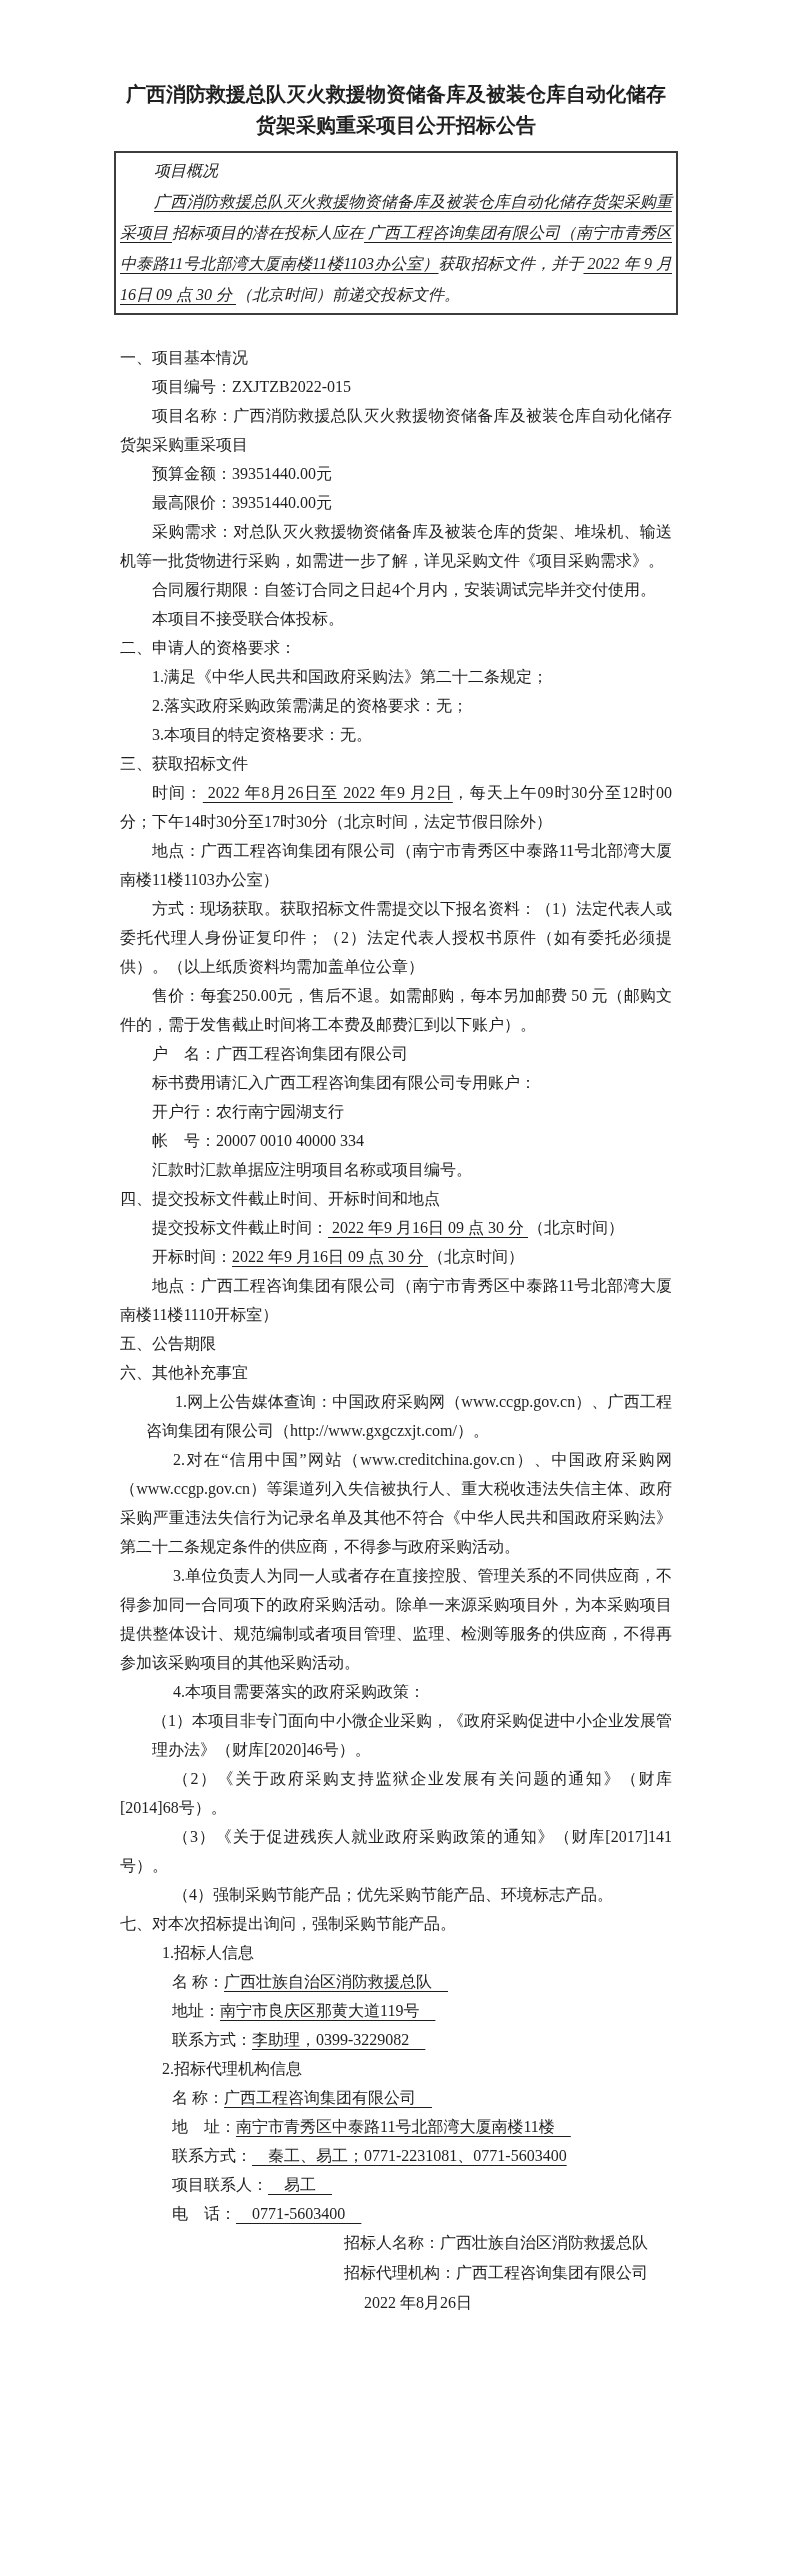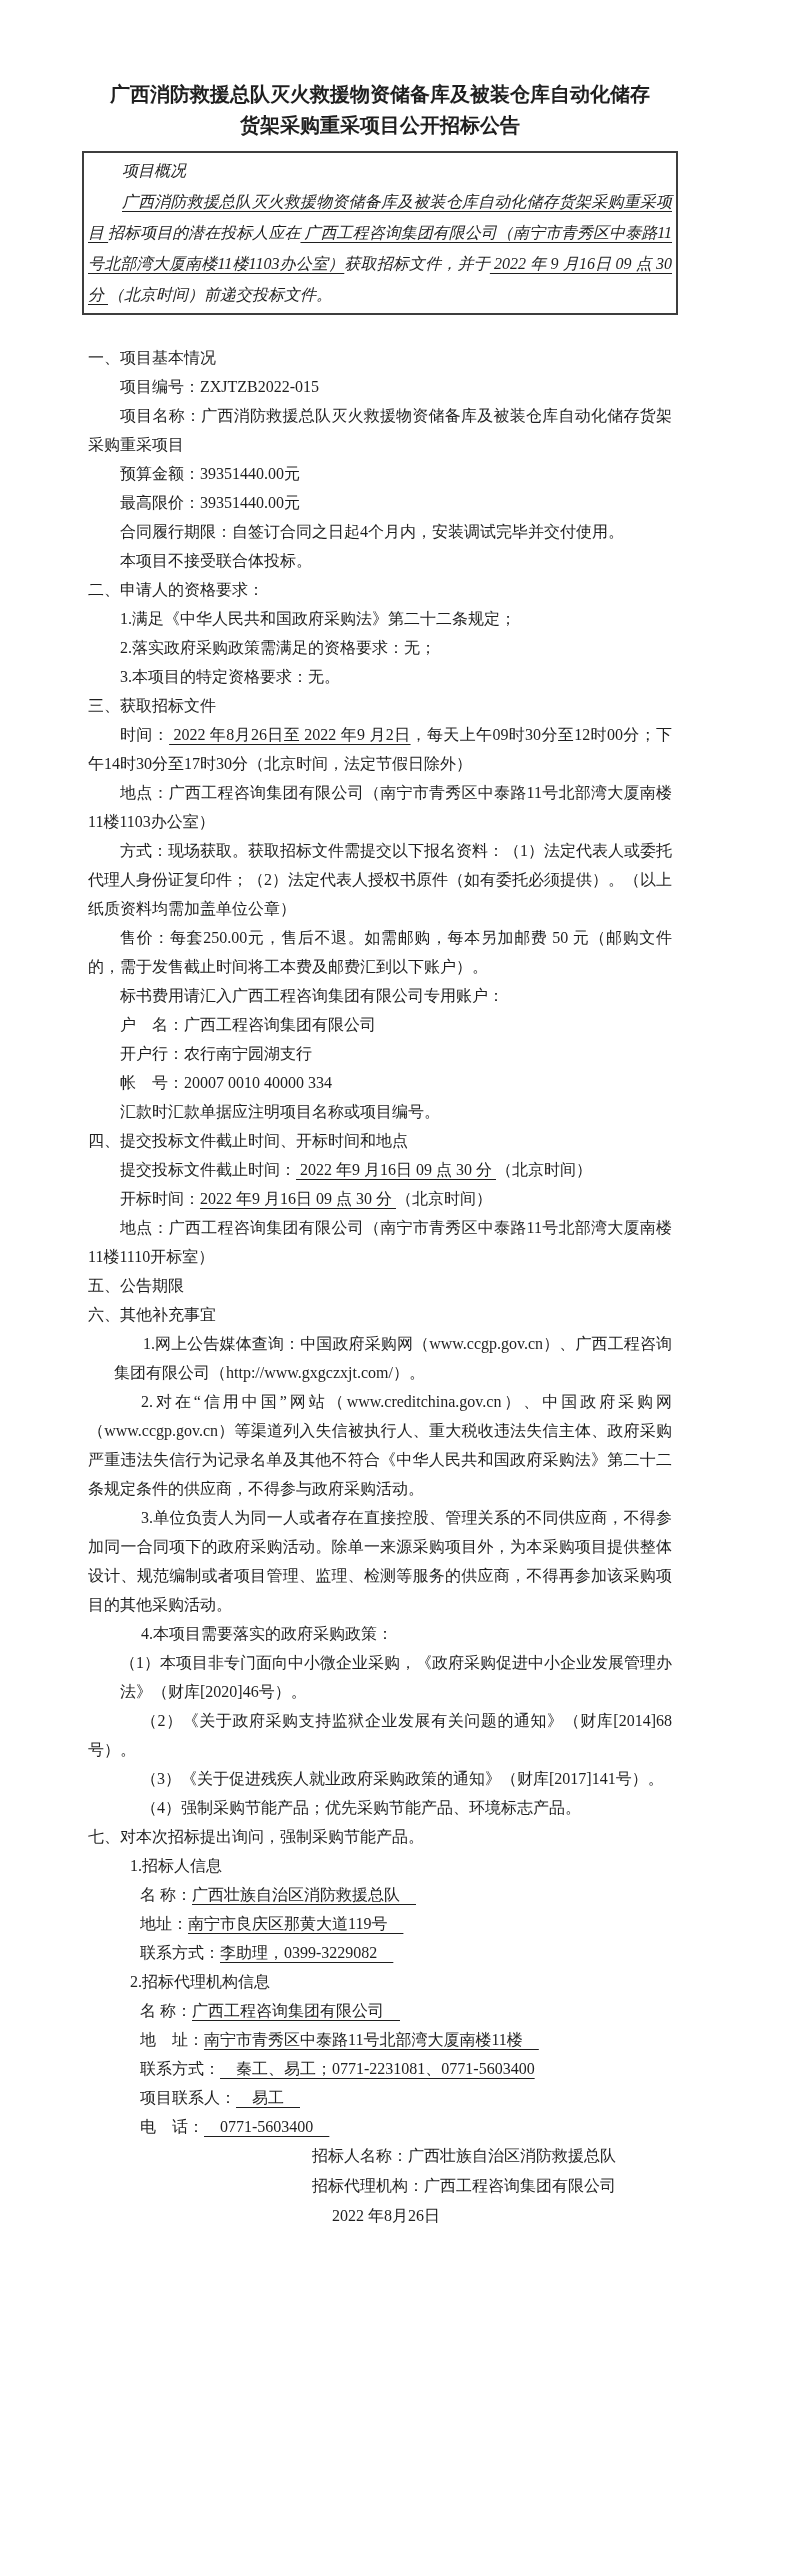--- a/index.html
+++ b/index.html
@@ -1,20 +1,20 @@
 <!DOCTYPE html>
 <html><head>
 <meta charset="utf-8">
 <style>
   html,body { margin:0; padding:0; background:#ffffff; }
   .page {
     position:relative;
     width:791px; height:2576px;
     box-sizing:border-box;
-    padding:79px 119px 0 88px;
+    padding:79px 119px 0 120px;
     background:#ffffff;
     color:#1f1f1f;
     font-family:"Liberation Serif","DejaVu Serif",serif;
     font-size:16px;
     overflow:hidden;
   }
   .title-line {
     text-align:center;
     font-weight:bold;
     font-size:20px;
@@ -65,33 +65,34 @@
     <p class="overview-heading">项目概况</p>
     <p class="overview-paragraph"><span class="u"> 广西消防救援总队灭火救援物资储备库及被装仓库自动化储存货架采购重采项目 </span><span>招标项目的潜在投标人应在</span><span class="u"> 广西工程咨询集团有限公司（南宁市青秀区中泰路11号北部湾大厦南楼11楼1103办公室）</span><span>获取招标文件，并于</span><span class="u"> 2022 年 9 月16日 09 点 30 分 </span><span>（北京时间）前递交投标文件。</span></p>
   </div>
 
   <div class="body">
       <p class="h">一、项目基本情况</p>
       <p class="p2"><span>项目编号：ZXJTZB2022-015</span></p>
       <p class="p2"><span>项目名称：广西消防救援总队灭火救援物资储备库及被装仓库自动化储存货架采购重采项目</span></p>
       <p class="p2"><span>预算金额：39351440.00元</span></p>
       <p class="p2"><span>最高限价：39351440.00元</span></p>
+      <p class="p2"><span>采购需求：对总队灭火救援物资储备库及被装仓库的货架、堆垛机、输送机等一批货物进行采购，如需进一步了解，详见采购文件《项目采购需求》。</span></p>
       <p class="p2"><span>合同履行期限：自签订合同之日起4个月内，安装调试完毕并交付使用。</span></p>
       <p class="p2"><span>本项目不接受联合体投标。</span></p>
       <p class="h">二、申请人的资格要求：</p>
       <p class="p2"><span>1.满足《中华人民共和国政府采购法》第二十二条规定；</span></p>
       <p class="p2"><span>2.落实政府采购政策需满足的资格要求：无；</span></p>
       <p class="p2"><span>3.本项目的特定资格要求：无。</span></p>
       <p class="h">三、获取招标文件</p>
       <p class="p2"><span>时间：</span><span class="u"> 2022 年8月26日至 2022 年9 月2日</span><span>，每天上午09时30分至12时00分；下午14时30分至17时30分（北京时间，法定节假日除外）</span></p>
       <p class="p2"><span>地点：广西工程咨询集团有限公司（南宁市青秀区中泰路11号北部湾大厦南楼11楼1103办公室）</span></p>
       <p class="p2"><span>方式：现场获取。获取招标文件需提交以下报名资料：（1）法定代表人或委托代理人身份证复印件；（2）法定代表人授权书原件（如有委托必须提供）。（以上纸质资料均需加盖单位公章）</span></p>
       <p class="p2"><span>售价：每套250.00元，售后不退。如需邮购，每本另加邮费 50 元（邮购文件的，需于发售截止时间将工本费及邮费汇到以下账户）。</span></p>
+      <p class="p2"><span>户　名：广西工程咨询集团有限公司</span></p>
       <p class="p2"><span>标书费用请汇入广西工程咨询集团有限公司专用账户：</span></p>
-      <p class="p2"><span>户　名：广西工程咨询集团有限公司</span></p>
       <p class="p2"><span>开户行：农行南宁园湖支行</span></p>
       <p class="p2"><span>帐　号：20007 0010 40000 334</span></p>
       <p class="p2"><span>汇款时汇款单据应注明项目名称或项目编号。</span></p>
       <p class="h">四、提交投标文件截止时间、开标时间和地点</p>
       <p class="p2"><span>提交投标文件截止时间：</span><span class="u"> 2022 年9 月16日 09 点 30 分 </span><span>（北京时间）</span></p>
       <p class="p2"><span>开标时间：</span><span class="u">2022 年9 月16日 09 点 30 分 </span><span>（北京时间）</span></p>
       <p class="p2"><span>地点：广西工程咨询集团有限公司（南宁市青秀区中泰路11号北部湾大厦南楼11楼1110开标室）</span></p>
       <p class="h">五、公告期限</p>
       <p class="h">六、其他补充事宜</p>
       <p class="b16x"><span>1.网上公告媒体查询：中国政府采购网（www.ccgp.gov.cn）、广西工程咨询集团有限公司（http://www.gxgczxjt.com/）。</span></p>

